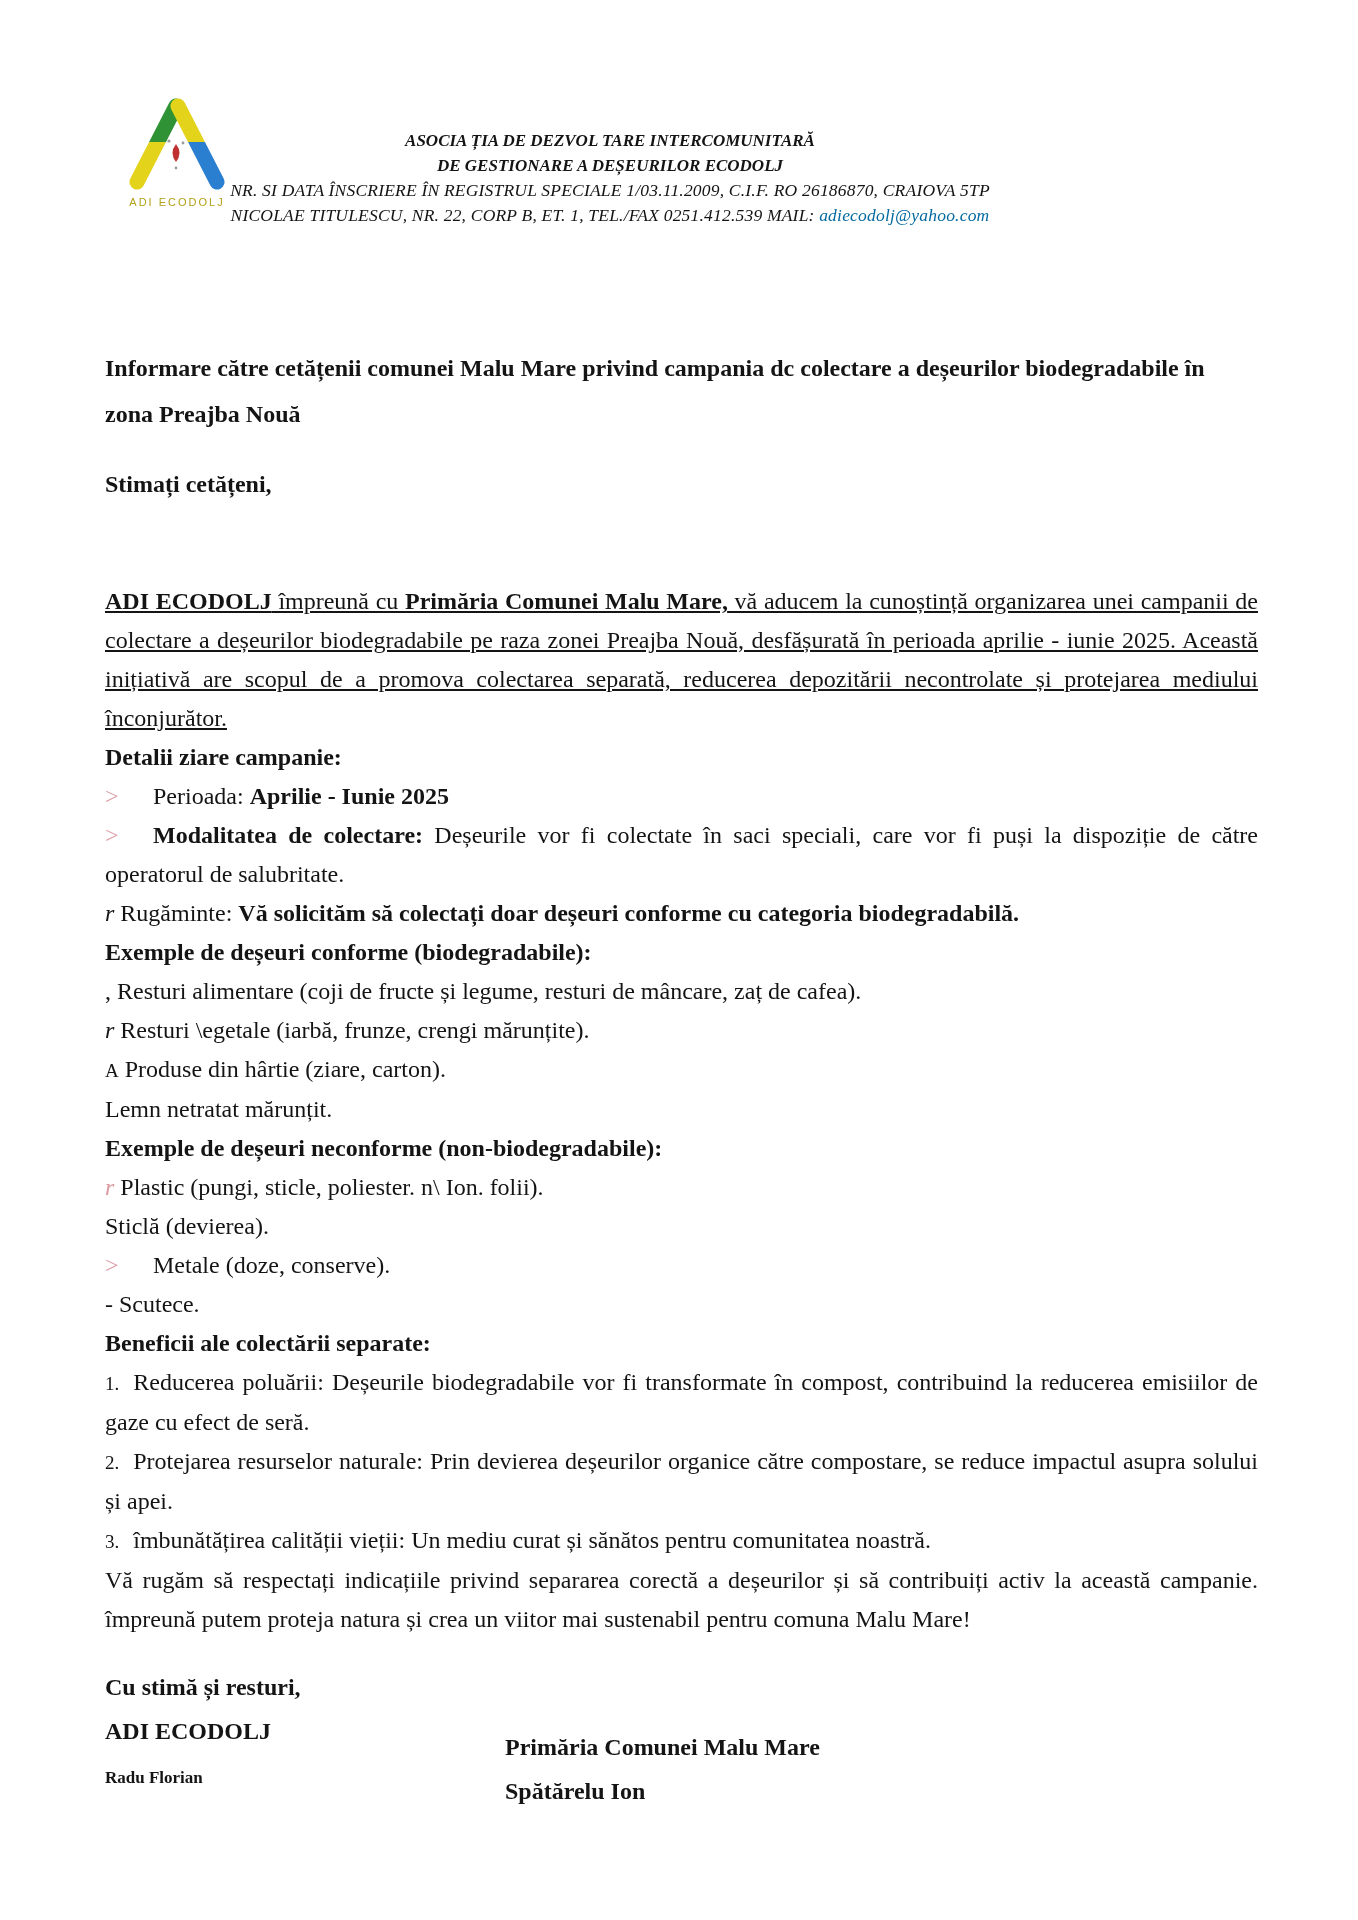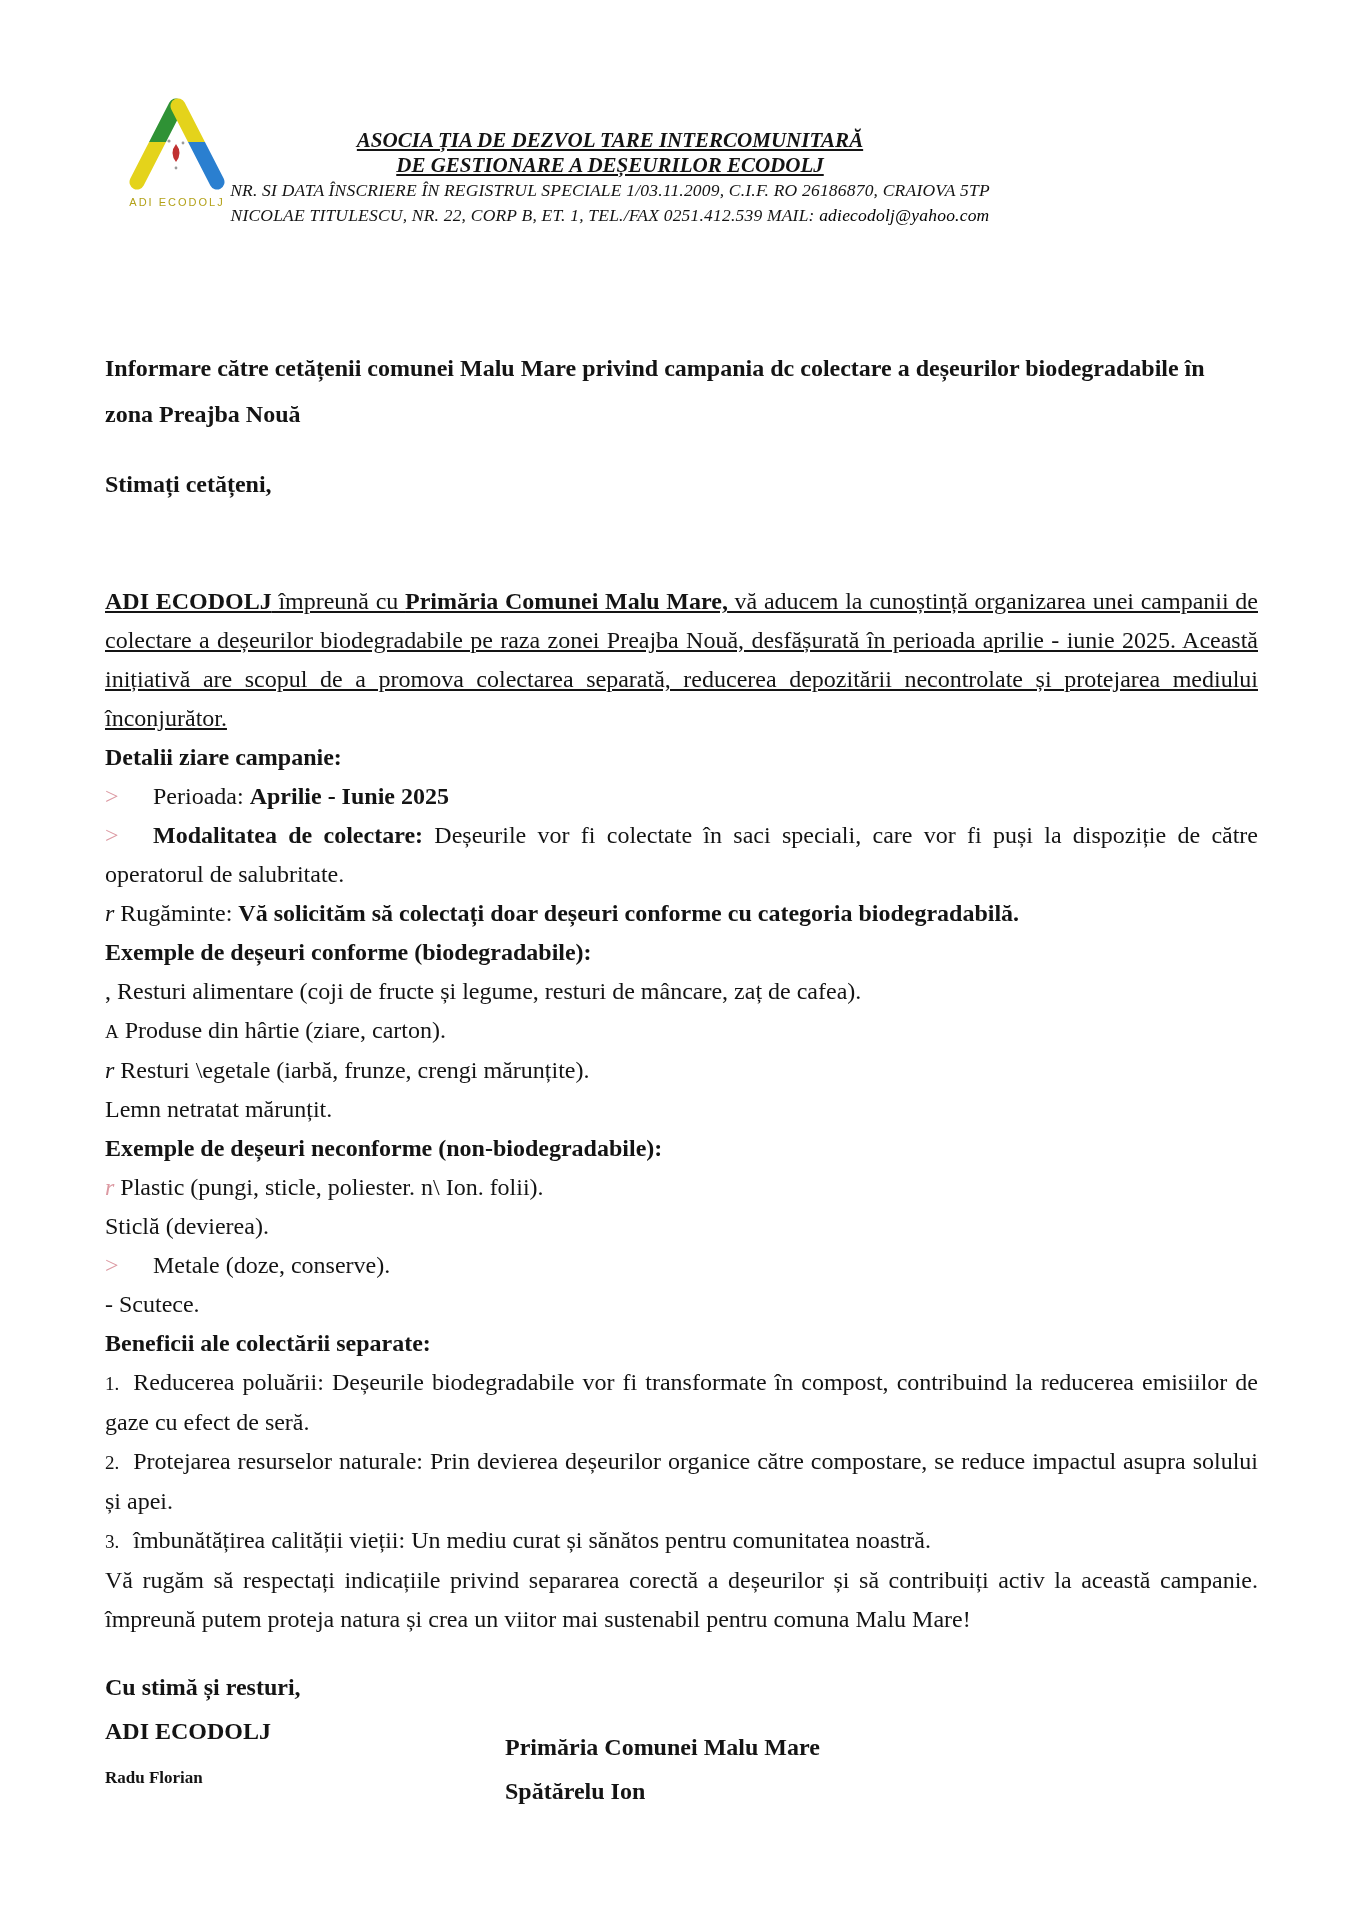--- a/index.html
+++ b/index.html
@@ -15,23 +15,23 @@
   
   .logo{position:absolute;left:118px;top:98px;width:118px;text-align:center;}
   .logo-label{
     font-family:"Liberation Sans", sans-serif;
     font-size:11px;letter-spacing:2px;color:#b3a118;margin-top:-2px;white-space:nowrap;
   }
   .header-text{
     position:absolute;left:110px;top:128px;width:1000px;
     text-align:center;line-height:25px;
   }
-  .hdr-line-bold{font-size:21px;font-weight:bold;font-style:italic;margin:0;text-decoration:underline;}
+  .hdr-line-bold{font-size:17px;font-weight:bold;font-style:italic;margin:0;}
   .hdr-line{font-size:17.5px;font-style:italic;margin:0;letter-spacing:0.2px;}
-  .hdr-email{color:#000000;text-decoration:none;}
+  .hdr-email{color:#0369a1;text-decoration:none;}
   
   .doc{
     position:absolute;left:105px;top:345px;width:1153px;
     font-size:24px;line-height:39px;
   }
   .doc p{margin:0;}
   .title{font-weight:bold;font-size:24px;line-height:46px;}
   .salutation{font-weight:bold;margin-top:28px !important;}
   .intro{margin-top:78px !important;text-align:justify;text-decoration:underline;}
   .just{text-align:justify;}
@@ -109,23 +109,23 @@
     <p><span class="bullet">&gt;</span><span>Perioada: </span><b>Aprilie - Iunie 2025</b></p>
 
     <p class="just"><span class="bullet">&gt;</span><b>Modalitatea de colectare:</b><span> Deșeurile vor fi colectate în saci speciali, care vor fi puși la dispoziție de către operatorul de salubritate.</span></p>
 
     <p><span class="marker-italic">r</span><span> Rugăminte: </span><b>Vă solicităm să colectați doar deșeuri conforme cu categoria biodegradabilă.</b></p>
 
     <p class="h-bold">Exemple de deșeuri conforme (biodegradabile):</p>
 
     <p><span>,</span><span> Resturi alimentare (coji de fructe și legume, resturi de mâncare, zaț de cafea).</span></p>
 
+    <p><span class="marker-italic">r</span><span> Resturi \egetale (iarbă, frunze, crengi mărunțite).</span></p>
+
     <p><span class="marker-small">A</span><span> Produse din hârtie (ziare, carton).</span></p>
-
-    <p><span class="marker-italic">r</span><span> Resturi \egetale (iarbă, frunze, crengi mărunțite).</span></p>
 
     <p>Lemn netratat mărunțit.</p>
 
     <p class="h-bold">Exemple de deșeuri neconforme (non-biodegradabile):</p>
 
     <p><span class="marker-pink">r</span><span> Plastic (pungi, sticle, poliester. n\ Ion. folii).</span></p>
 
     <p>Sticlă (devierea).</p>
 
     <p><span class="bullet">&gt;</span><span>Metale (doze, conserve).</span></p>

